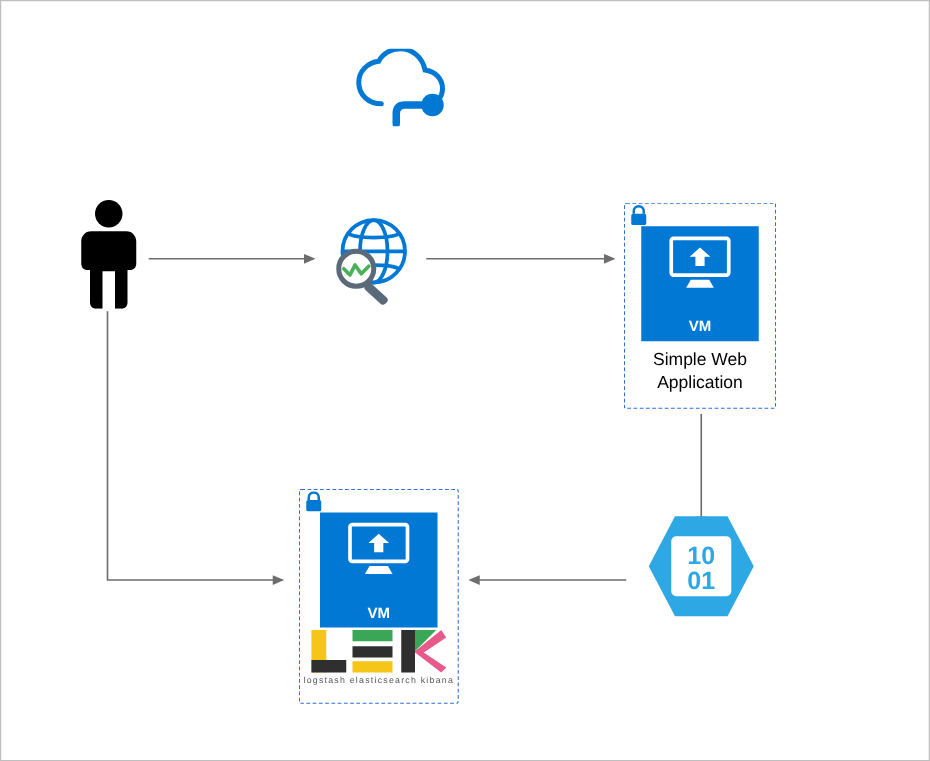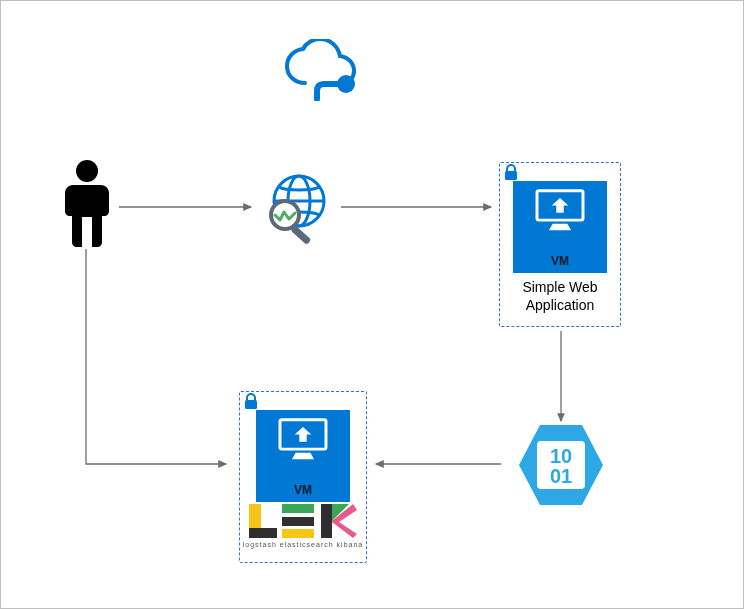--- a/index.html
+++ b/index.html
@@ -31,21 +31,21 @@
     flex-direction: column;
     align-items: center;
     justify-content: center;
     color: #fff;
   }
   .vm-tile .mon-svg { width: 56px; height: 46px; }
   .vm-label {
     font-size: 12px;
     font-weight: 600;
     margin-top: 21px;
-    color: #0f172a;
+    color: #ffffff;
   }
 
   .caption {
     font-size: 14px;
     color: #000000;
     text-align: center;
     line-height: 1.25;
     margin-top: 6px;
   }
 
@@ -141,21 +141,21 @@
           <path d="M22 40h16l4 7H18z" fill="#fff"></path>
           <path d="M30 12l9 8h-5v8h-8v-8h-5z" fill="#fff"></path>
         </svg>
         <div class="vm-label">VM</div>
       </div>
       <div class="caption" style="white-space:pre-line">Simple Web
 Application</div>
     </div>
   </div>
 
-  <div class="node" style="left:514px; top:420px">
+  <div class="node" style="left:514px; top:408px">
     <svg width="92" height="88" viewBox="0 0 92 88">
       <polygon points="25,4 67,4 88,44 67,84 25,84 4,44" fill="#2ea8e5"></polygon>
       <rect x="22" y="20" width="48" height="48" rx="4" fill="#fff"></rect>
       <text x="46" y="42" font-size="20" font-family="Segoe UI,Arial" font-weight="600" fill="#2ea8e5" text-anchor="middle">10</text>
       <text x="46" y="62" font-size="20" font-family="Segoe UI,Arial" font-weight="600" fill="#2ea8e5" text-anchor="middle">01</text>
     </svg>
   </div>
 
   <div class="node dashed-box" style="left:238px; top:390px; width:128px; height:172px">
     <div class="lock-badge">

